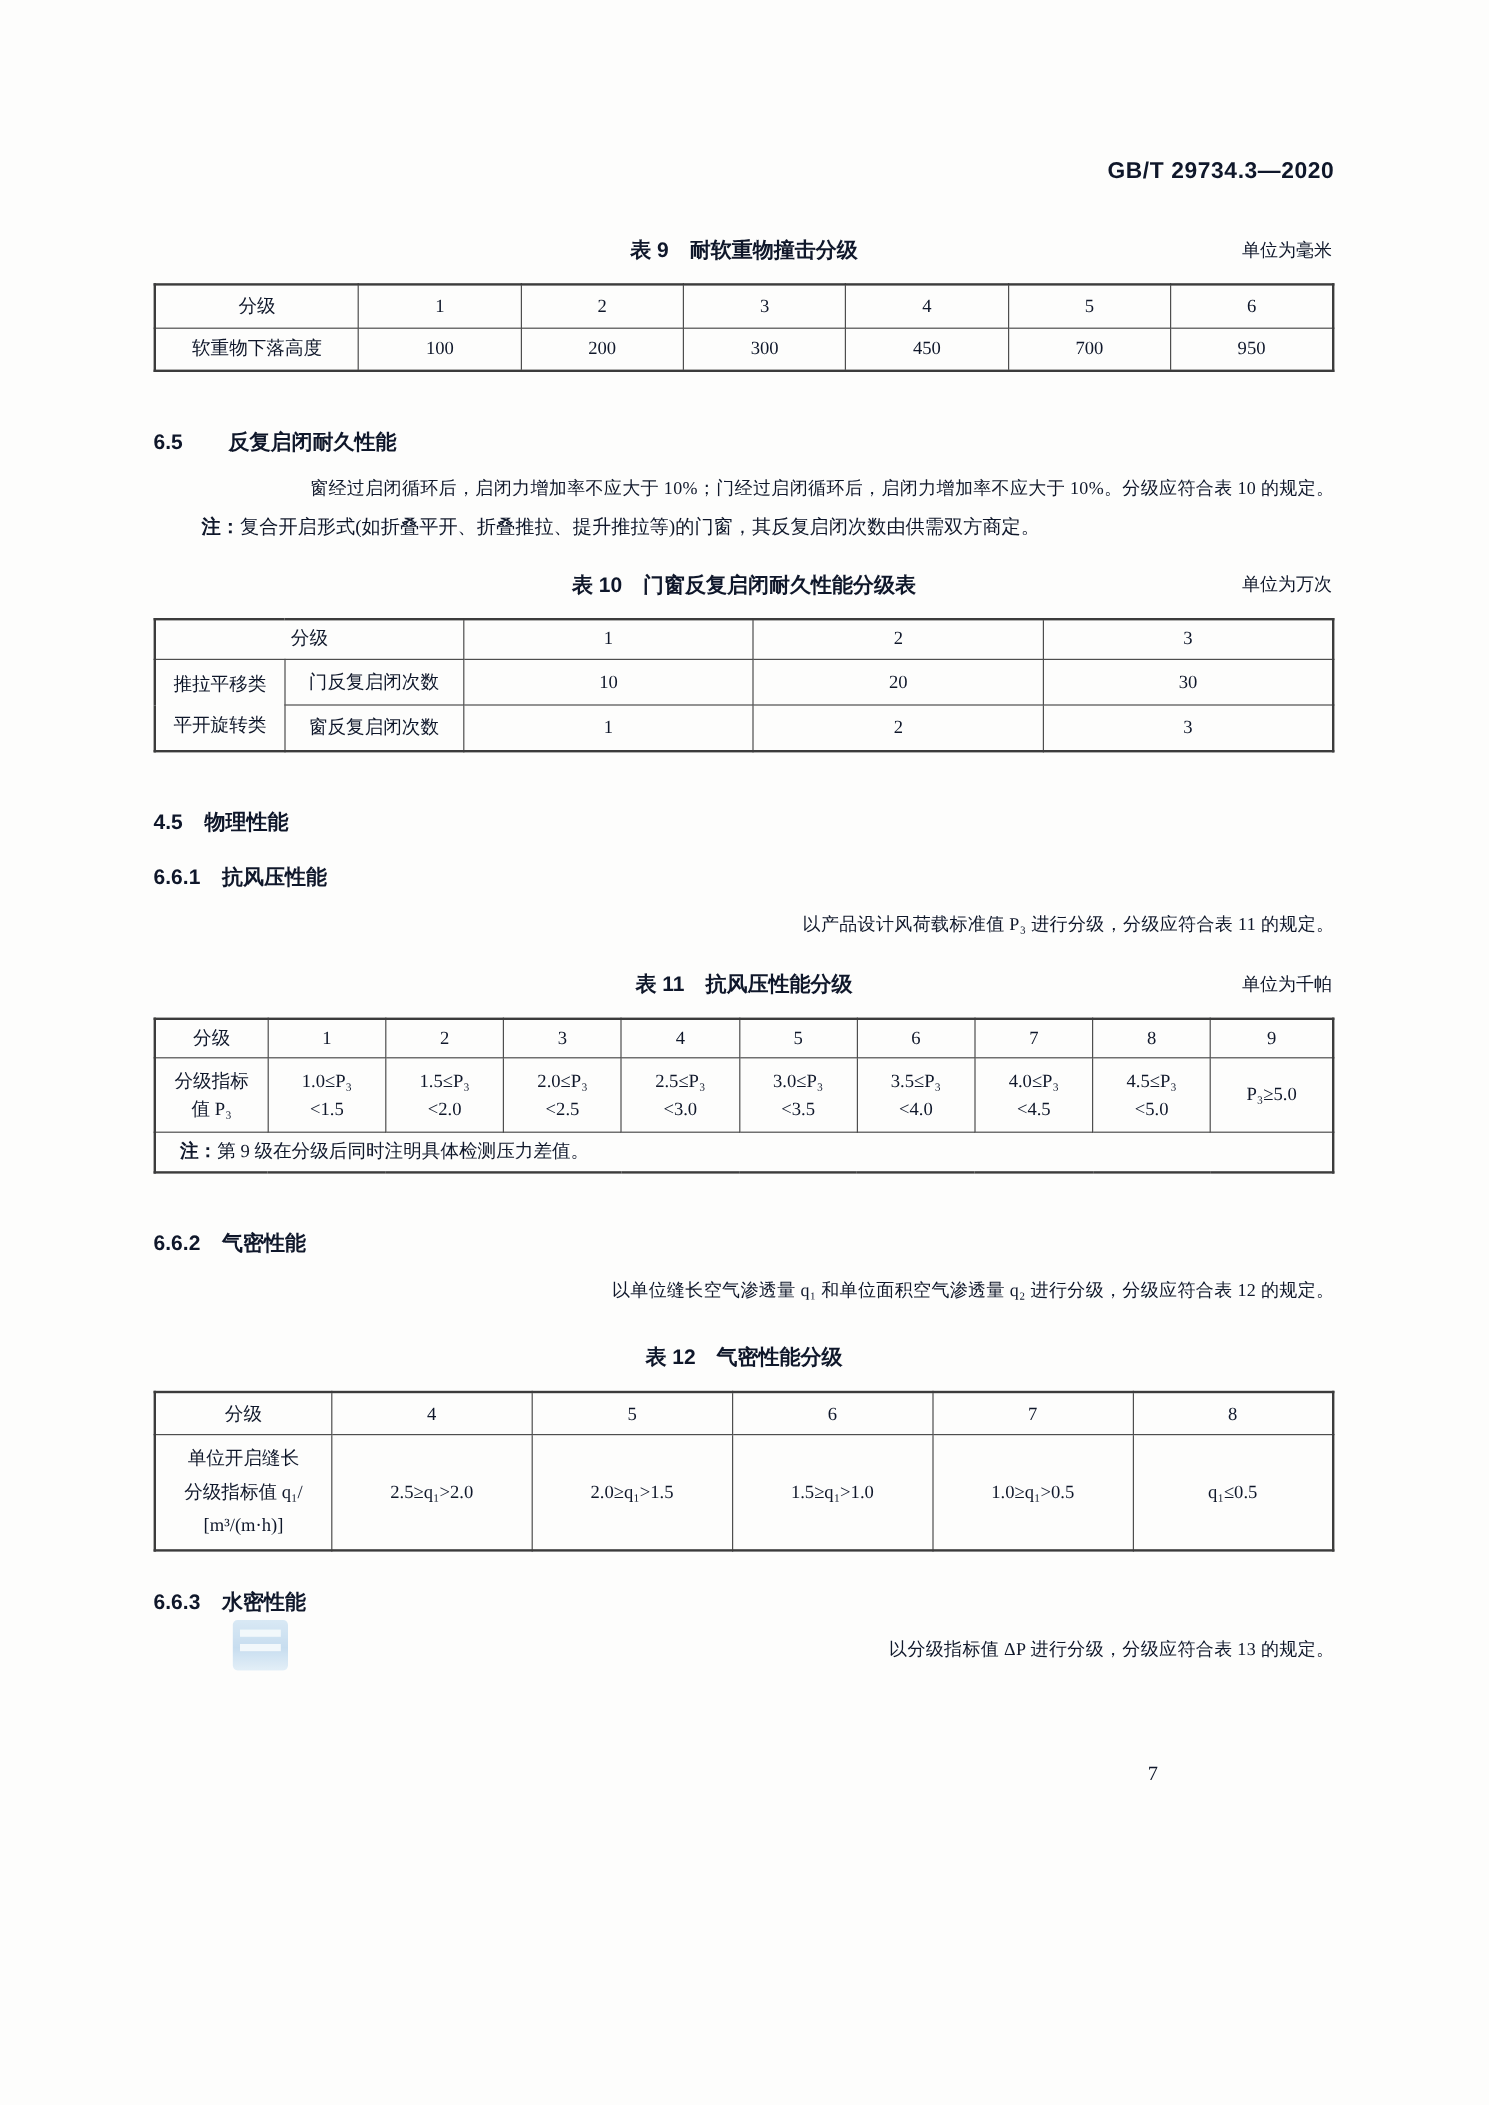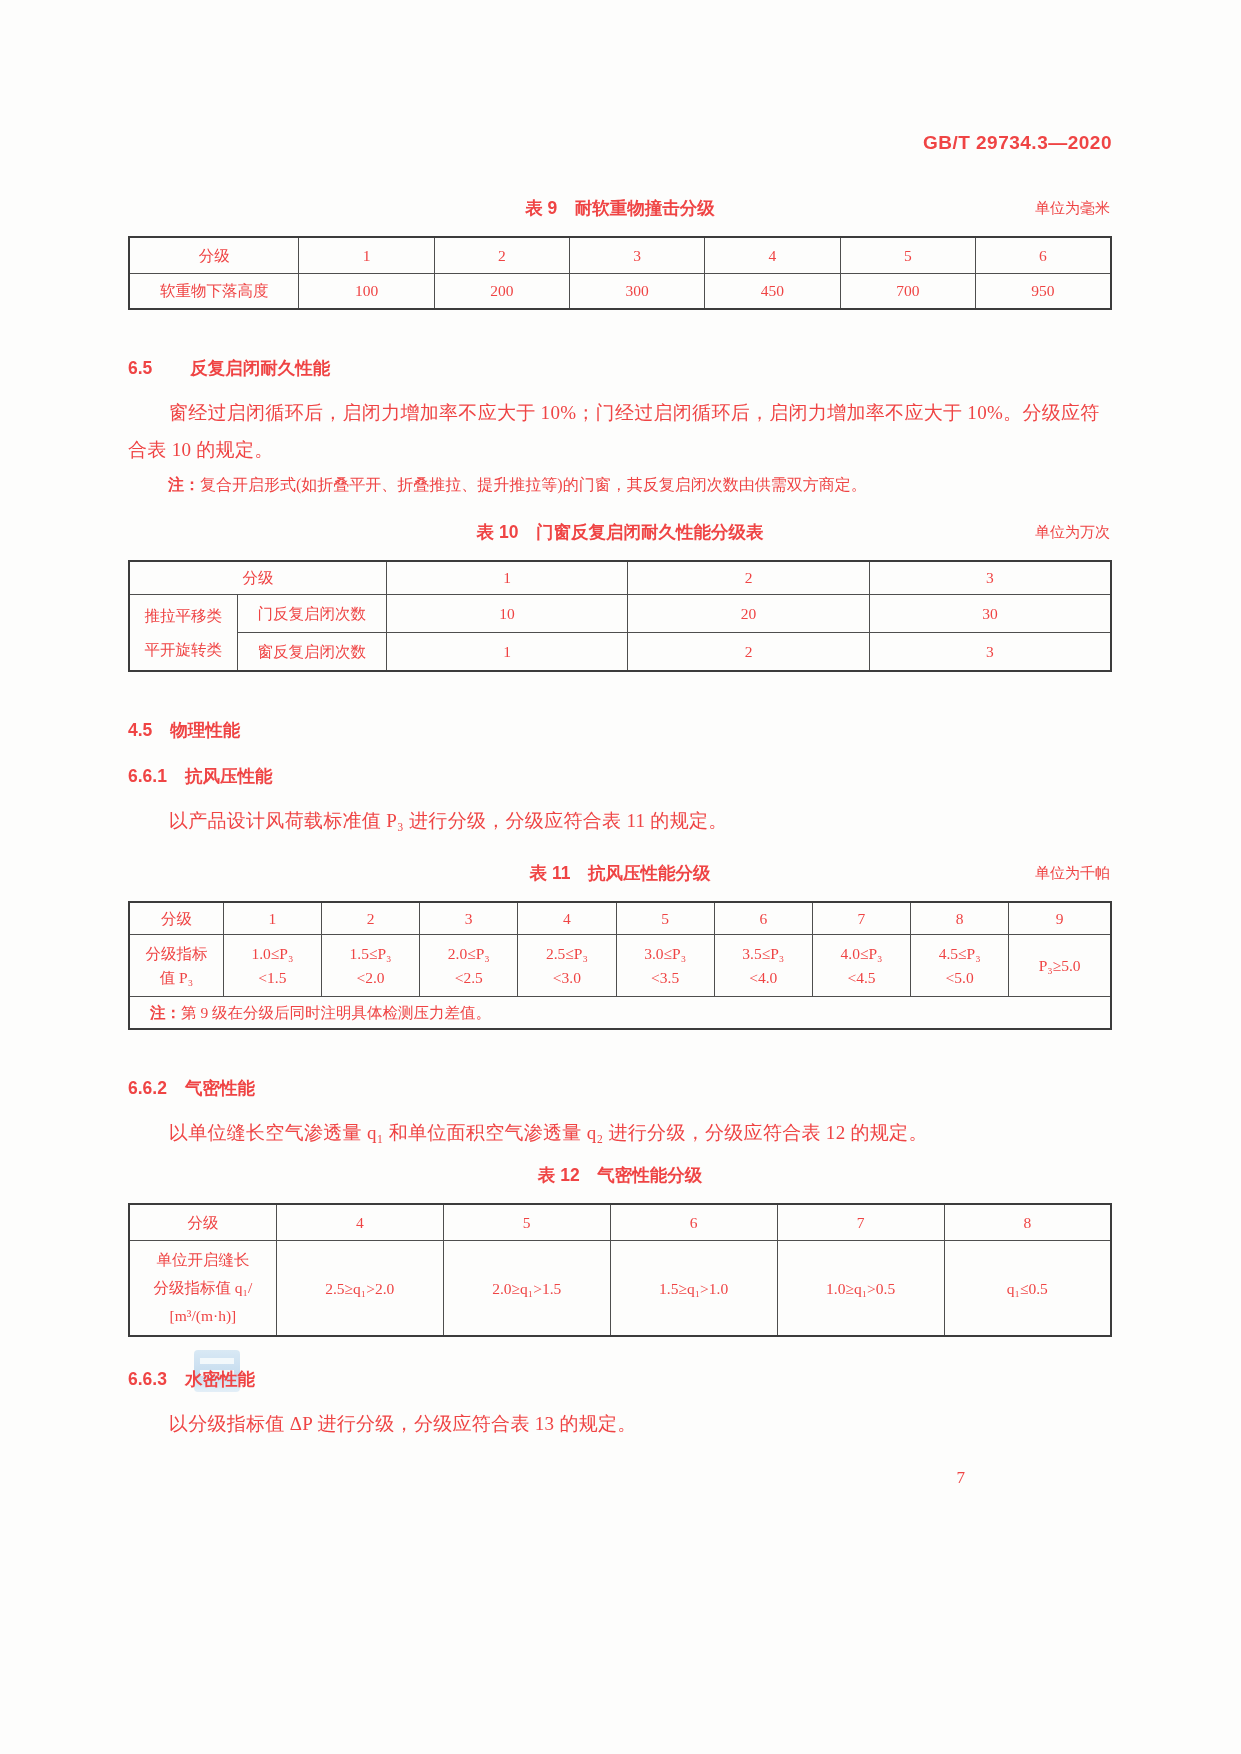--- a/index.html
+++ b/index.html
@@ -3,21 +3,21 @@
 <meta charset="utf-8">
 <style>
   * { box-sizing: border-box; }
   html, body { margin: 0; padding: 0; background: #ffffff; }
   .page {
     position: relative;
     width: 1241px;
     height: 1754px;
     background: #fdfdfc;
     font-family: "Liberation Serif", serif;
-    color: #ef4444;
+    color: #0f172a;
     overflow: hidden;
   }
   .content { position: relative; z-index: 1; padding: 132px 129px 0 128px; }
 
   .doc-header {
     text-align: right;
     font-family: "Liberation Sans", sans-serif;
     font-weight: bold;
     font-size: 19px;
     letter-spacing: 0.5px;
@@ -61,38 +61,38 @@
   .t12 .head td { height: 36px; }
   .t12 .data td { height: 96px; }
   .t12 .data .cell-left { line-height: 1.8; }
 
   .sec-heading {
     font-family: "Liberation Sans", sans-serif;
     font-weight: bold; font-size: 17.5px;
     display: flex; gap: 18px; align-items: baseline;
   }
   .para {
-    font-size: 19px; line-height: 1.95;
-    text-indent: 2.15em; margin: 0; letter-spacing: 0.3px;
+    font-size: 15px; line-height: 1.95;
+    text-indent: 2.15em; margin: 0; letter-spacing: 0.3px; text-align: right;
   }
   .note { font-size: 16px; line-height: 1.6; margin-left: 40px; }
   .note-label { font-family: "Liberation Sans", sans-serif; font-weight: bold; }
 
   
   .mt-caption9  { margin-top: 42px; }
   .mt-table     { margin-top: 14px; }
   .mt-sec65     { margin-top: 46px; gap: 38px; }
   .mt-para      { margin-top: 14px; }
   .mt-note      { margin-top: 4px; }
   .mt-caption10 { margin-top: 22px; }
   .mt-sec66     { margin-top: 46px; }
   .mt-sec661    { margin-top: 22px; }
   .mt-caption11 { margin-top: 22px; }
   .mt-sec662    { margin-top: 46px; }
-  .mt-caption12 { margin-top: 12px; }
+  .mt-caption12 { margin-top: 28px; }
   .mt-sec663    { margin-top: 30px; }
 
   .page-number {
     position: absolute; top: 1468px; right: 276px;
     font-size: 17px; z-index: 1;
   }
 
   .watermark {
     position: absolute; left: 194px; top: 1350px;
     width: 46px; height: 42px; z-index: 0;

